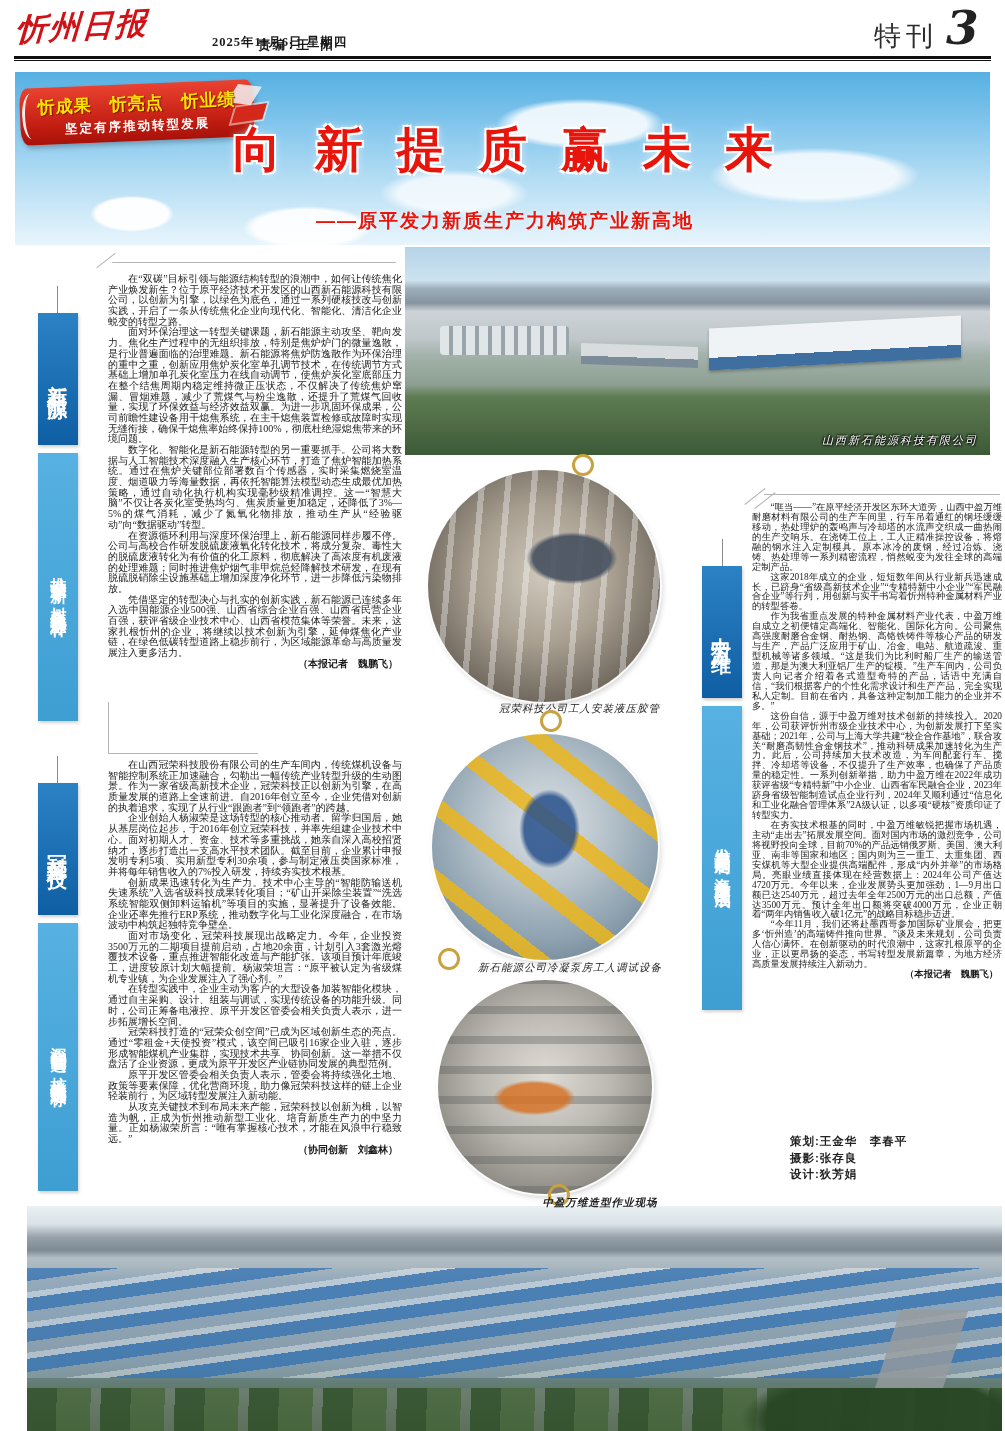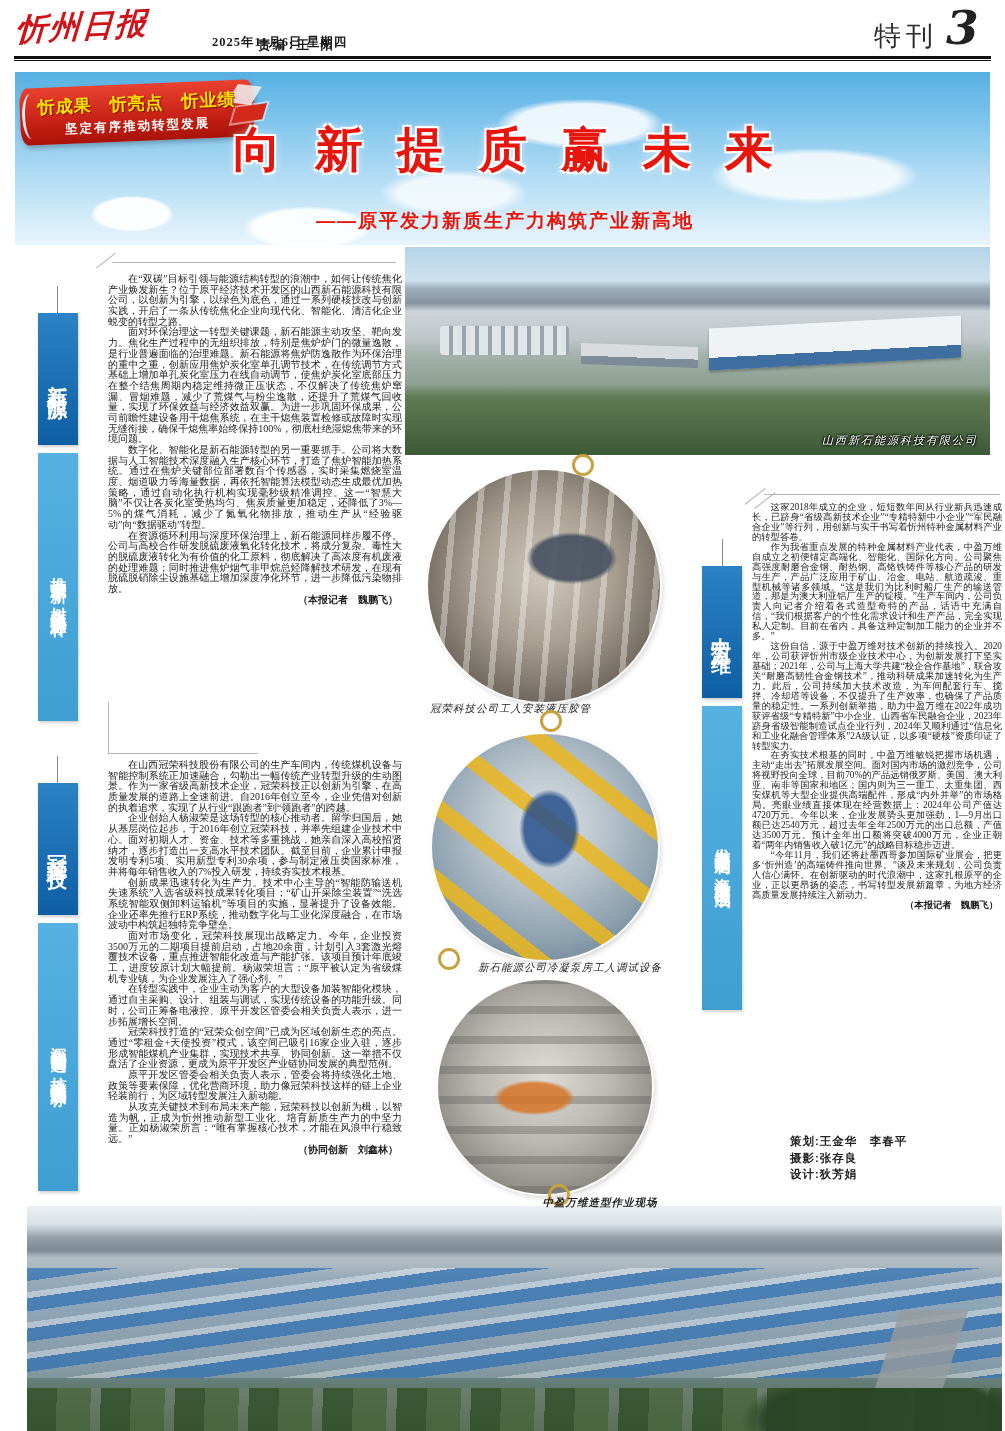--- a/index.html
+++ b/index.html
@@ -182,53 +182,55 @@
   <div class="abs diag" style="left:752px;top:500px;width:26px;"></div>
 
   <div class="abs stem" style="left:57px;top:286px;height:27px;"></div>
   <div class="abs tag-dark" style="left:38px;top:313px;height:132px;">新石能源</div>
   <div class="abs tag-light" style="left:38px;top:453px;height:268px;">推动技术革新　树立焦化转型标杆</div>
   <div class="abs article a1">
     <p>在“双碳”目标引领与能源结构转型的浪潮中，如何让传统焦化产业焕发新生？位于原平经济技术开发区的山西新石能源科技有限公司，以创新为引擎，以绿色为底色，通过一系列硬核技改与创新实践，开启了一条从传统焦化企业向现代化、智能化、清洁化企业蜕变的转型之路。</p>
     <p>面对环保治理这一转型关键课题，新石能源主动攻坚、靶向发力。焦化生产过程中的无组织排放，特别是焦炉炉门的微量逸散，是行业普遍面临的治理难题。新石能源将焦炉防逸散作为环保治理的重中之重，创新应用焦炉炭化室单孔调节技术，在传统调节方式基础上增加单孔炭化室压力在线自动调节，使焦炉炭化室底部压力在整个结焦周期内稳定维持微正压状态，不仅解决了传统焦炉窜漏、冒烟难题，减少了荒煤气与粉尘逸散，还提升了荒煤气回收量，实现了环保效益与经济效益双赢。为进一步巩固环保成果，公司前瞻性建设备用干熄焦系统，在主干熄焦装置检修或故障时实现无缝衔接，确保干熄焦率始终保持100%，彻底杜绝湿熄焦带来的环境问题。</p>
     <p>数字化、智能化是新石能源转型的另一重要抓手。公司将大数据与人工智能技术深度融入生产核心环节，打造了焦炉智能加热系统。通过在焦炉关键部位部署数百个传感器，实时采集燃烧室温度、烟道吸力等海量数据，再依托智能算法模型动态生成最优加热策略，通过自动化执行机构实现毫秒级精准调控。这一“智慧大脑”不仅让各炭化室受热均匀、焦炭质量更加稳定，还降低了3%—5%的煤气消耗，减少了氮氧化物排放，推动生产从“经验驱动”向“数据驱动”转型。</p>
     <p>在资源循环利用与深度环保治理上，新石能源同样步履不停。公司与高校合作研发脱硫废液氧化转化技术，将成分复杂、毒性大的脱硫废液转化为有价值的化工原料，彻底解决了高浓度有机废液的处理难题；同时推进焦炉烟气非甲烷总烃降解技术研发，在现有脱硫脱硝除尘设施基础上增加深度净化环节，进一步降低污染物排放。</p>
+    <p>凭借坚定的转型决心与扎实的创新实践，新石能源已连续多年入选中国能源企业500强、山西省综合企业百强、山西省民营企业百强，获评省级企业技术中心、山西省模范集体等荣誉。未来，这家扎根忻州的企业，将继续以技术创新为引擎，延伸煤焦化产业链，在绿色低碳转型道路上稳步前行，为区域能源革命与高质量发展注入更多活力。</p>
     <p class="byline">（本报记者　魏鹏飞）</p>
   </div>
 
   <div class="abs stem" style="left:57px;top:756px;height:27px;"></div>
   <div class="abs tag-dark" style="left:38px;top:783px;height:132px;">冠荣科技</div>
   <div class="abs tag-light" style="left:38px;top:923px;height:268px;">深化智能制造　核心技术入选国标</div>
   <div class="abs article a2">
     <p>在山西冠荣科技股份有限公司的生产车间内，传统煤机设备与智能控制系统正加速融合，勾勒出一幅传统产业转型升级的生动图景。作为一家省级高新技术企业，冠荣科技正以创新为引擎，在高质量发展的道路上全速前进。自2016年创立至今，企业凭借对创新的执着追求，实现了从行业“跟跑者”到“领跑者”的跨越。</p>
     <p>企业创始人杨淑荣是这场转型的核心推动者。留学归国后，她从基层岗位起步，于2016年创立冠荣科技，并率先组建企业技术中心。面对初期人才、资金、技术等多重挑战，她亲自深入高校招贤纳才，逐步打造出一支高水平技术团队。截至目前，企业累计申报发明专利5项、实用新型专利30余项，参与制定液压类国家标准，并将每年销售收入的7%投入研发，持续夯实技术根基。</p>
     <p>创新成果迅速转化为生产力。技术中心主导的“智能防输送机失速系统”入选省级科技成果转化项目；“矿山开采除尘装置”“洗选系统智能双侧卸料运输机”等项目的实施，显著提升了设备效能。企业还率先推行ERP系统，推动数字化与工业化深度融合，在市场波动中构筑起独特竞争壁垒。</p>
     <p>面对市场变化，冠荣科技展现出战略定力。今年，企业投资3500万元的二期项目提前启动，占地20余亩，计划引入3套激光熔覆技术设备，重点推进智能化改造与产能扩张。该项目预计年底竣工，进度较原计划大幅提前。杨淑荣坦言：“原平被认定为省级煤机专业镇，为企业发展注入了强心剂。”</p>
     <p>在转型实践中，企业主动为客户的大型设备加装智能化模块，通过自主采购、设计、组装与调试，实现传统设备的功能升级。同时，公司正筹备电液控、原平开发区管委会相关负责人表示，进一步拓展增长空间。</p>
     <p>冠荣科技打造的“冠荣众创空间”已成为区域创新生态的亮点。通过“零租金+天使投资”模式，该空间已吸引16家企业入驻，逐步形成智能煤机产业集群，实现技术共享、协同创新。这一举措不仅盘活了企业资源，更成为原平开发区产业链协同发展的典型范例。</p>
     <p>原平开发区管委会相关负责人表示，管委会将持续强化土地、政策等要素保障，优化营商环境，助力像冠荣科技这样的链上企业轻装前行，为区域转型发展注入新动能。</p>
     <p>从攻克关键技术到布局未来产能，冠荣科技以创新为楫，以智造为帆，正成为忻州推动新型工业化、培育新质生产力的中坚力量。正如杨淑荣所言：“唯有掌握核心技术，才能在风浪中行稳致远。”</p>
     <p class="byline">（协同创新　刘鑫林）</p>
   </div>
 
   <div class="abs circle c1"></div>
-  <div class="abs photo-caption" style="left:430px;top:702px;width:230px;text-align:left;">冠荣科技公司工人安装液压胶管</div>
+  <div class="abs photo-caption" style="left:430px;top:702px;width:230px;text-align:right;">冠荣科技公司工人安装液压胶管</div>
   <div class="abs circle c2"></div>
   <div class="abs photo-caption" style="left:425px;top:961px;width:290px;text-align:center;">新石能源公司冷凝泵房工人调试设备</div>
   <div class="abs circle c3"></div>
   <div class="abs photo-caption" style="left:495px;top:1196px;width:210px;text-align:center;z-index:6;font-weight:bold;">中盈万维造型作业现场</div>
   <div class="abs ring" style="left:572px;top:454px;width:16px;height:16px;"></div>
   <div class="abs ring" style="left:540px;top:710px;width:16px;height:16px;"></div>
   <div class="abs ring" style="left:438px;top:948px;width:16px;height:16px;"></div>
   <div class="abs ring" style="left:548px;top:1184px;width:16px;height:16px;"></div>
 
   <div class="abs stem" style="left:722px;top:539px;height:27px;"></div>
   <div class="abs tag-dark" style="left:702px;top:566px;height:132px;">中盈万维</div>
   <div class="abs tag-light" style="left:702px;top:706px;height:304px;">发力高端定制　海外市场占比七成</div>
   <div class="abs article a3">
+    <p>“哐当——”在原平经济开发区东环大道旁，山西中盈万维耐磨材料有限公司的生产车间里，行车吊着通红的钢坯缓缓移动，热处理炉的轰鸣声与冷却塔的水流声交织成一曲热闹的生产交响乐。在浇铸工位上，工人正精准操控设备，将熔融的钢水注入定制模具。原本冰冷的废钢，经过冶炼、浇铸、热处理等一系列精密流程，悄然蜕变为发往全球的高端定制产品。</p>
     <p>这家2018年成立的企业，短短数年间从行业新兵迅速成长，已跻身“省级高新技术企业”“专精特新中小企业”“军民融合企业”等行列，用创新与实干书写着忻州特种金属材料产业的转型答卷。</p>
     <p>作为我省重点发展的特种金属材料产业代表，中盈万维自成立之初便锚定高端化、智能化、国际化方向。公司聚焦高强度耐磨合金钢、耐热钢、高铬铁铸件等核心产品的研发与生产，产品广泛应用于矿山、冶金、电站、航道疏浚、重型机械等诸多领域。“这是我们为比利时船厂生产的输送管道，那是为澳大利亚铝厂生产的锭模。”生产车间内，公司负责人向记者介绍着各式造型奇特的产品，话语中充满自信，“我们根据客户的个性化需求设计和生产产品，完全实现私人定制。目前在省内，具备这种定制加工能力的企业并不多。”</p>
     <p>这份自信，源于中盈万维对技术创新的持续投入。2020年，公司获评忻州市级企业技术中心，为创新发展打下坚实基础；2021年，公司与上海大学共建“校企合作基地”，联合攻关“耐磨高韧性合金钢技术”，推动科研成果加速转化为生产力。此后，公司持续加大技术改造，为车间配套行车、搅拌、冷却塔等设备，不仅提升了生产效率，也确保了产品质量的稳定性。一系列创新举措，助力中盈万维在2022年成功获评省级“专精特新”中小企业、山西省军民融合企业，2023年跻身省级智能制造试点企业行列，2024年又顺利通过“信息化和工业化融合管理体系”2A级认证，以多项“硬核”资质印证了转型实力。</p>
     <p>在夯实技术根基的同时，中盈万维敏锐把握市场机遇，主动“走出去”拓展发展空间。面对国内市场的激烈竞争，公司将视野投向全球，目前70%的产品远销俄罗斯、美国、澳大利亚、南非等国家和地区；国内则为三一重工、太重集团、西安煤机等大型企业提供高端配件，形成“内外并举”的市场格局。亮眼业绩直接体现在经营数据上：2024年公司产值达4720万元。今年以来，企业发展势头更加强劲，1—9月出口额已达2540万元，超过去年全年2500万元的出口总额，产值达3500万元。预计全年出口额将突破4000万元，企业正朝着“两年内销售收入破1亿元”的战略目标稳步迈进。</p>
     <p>“今年11月，我们还将赴墨西哥参加国际矿业展会，把更多‘忻州造’的高端铸件推向世界。”谈及未来规划，公司负责人信心满怀。在创新驱动的时代浪潮中，这家扎根原平的企业，正以更昂扬的姿态，书写转型发展新篇章，为地方经济高质量发展持续注入新动力。</p>
     <p class="byline">（本报记者　魏鹏飞）</p>
   </div>
 
   <div class="abs credits">
     <div>策划:王金华　李春平</div>

